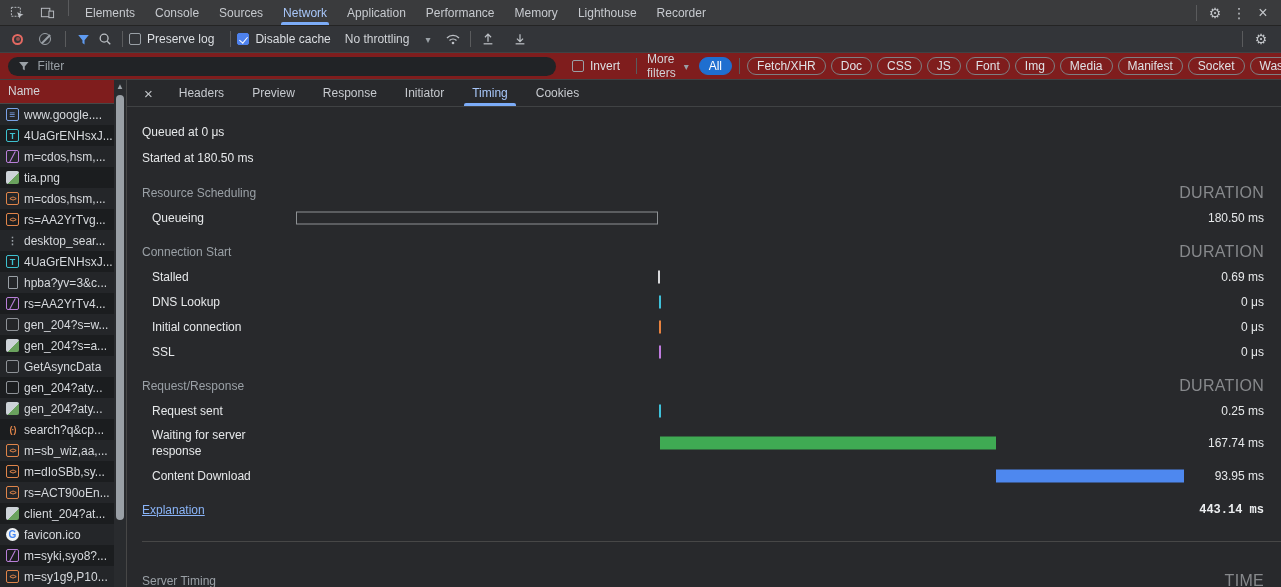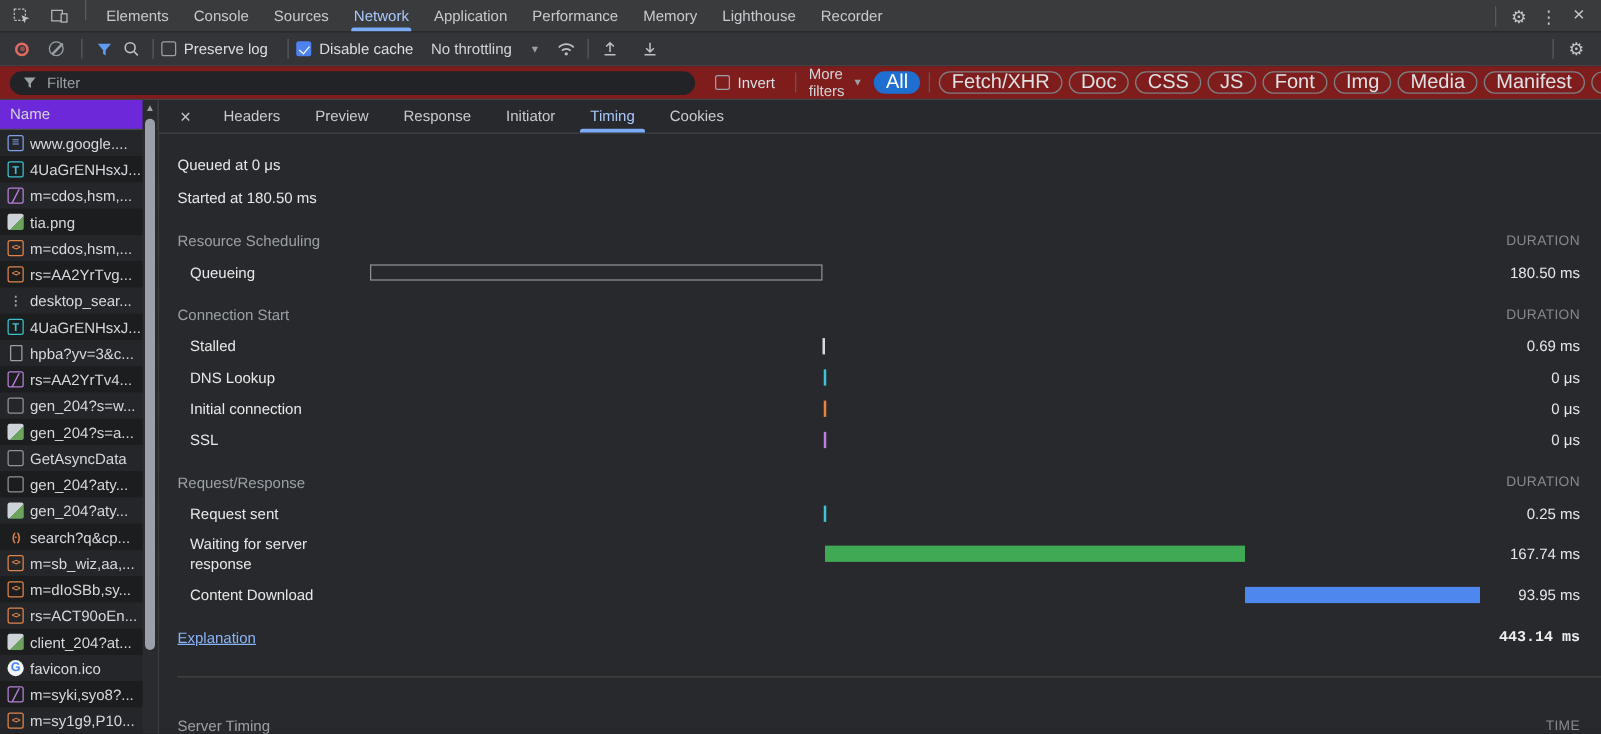--- a/index.html
+++ b/index.html
@@ -57,32 +57,32 @@
     height:19px; width:548px; padding:0 10px; flex:0 0 auto;
   }
   .filter-pill input {
     background:transparent; border:none; outline:none; color:#dfe1e5; width:100%;
     font-family:"Liberation Sans", sans-serif; font-size:12px;
   }
   .filter-pill input::placeholder { color:#9aa0a6; }
   .badges { display:flex; align-items:center; gap:5px; margin-left:6px; }
   .badge {
     border:1px solid #7d8083; border-radius:10px; height:18px; padding:0 9px;
-    display:inline-flex; align-items:center; color:#dfe1e5; cursor:pointer; font-size:16px;
+    display:inline-flex; align-items:center; color:#dfe1e5; cursor:pointer; font-size:12px;
   }
   .badge.active { background:#1f6fd0; border-color:#1f6fd0; color:#fff; }
 
   
   .content { display:flex; height:507px; }
 
   
   .sidebar { width:127px; flex:0 0 auto; border-right:1px solid #474747; position:relative; background:#202124; overflow:hidden; }
   .name-header {
     height:24px; line-height:23px; padding-left:8px; color:#d2d5d9;
-    background:#6d28d9; border-bottom:1px solid #474747;
+    background:#7f1d1d; border-bottom:1px solid #474747;
   }
   .req-row { height:21px; display:flex; align-items:center; gap:5px; padding:0 14px 0 6px; white-space:nowrap; overflow:hidden; cursor:pointer; color:#d6d9dd; }
   .req-row:nth-child(odd) { background:#242629; }
   .req-row:nth-child(even) { background:#1b1d1f; }
   .ric { width:13px; height:13px; border-radius:2px; display:inline-flex; align-items:center; justify-content:center; font-size:9px; font-weight:bold; flex:0 0 auto; }
   .ic-doc { border:1px solid #7ba2e6; color:#7ba2e6; font-size:10px; }
   .ic-font { border:1px solid #3ec1cf; color:#3ec1cf; }
   .ic-css { border:1px solid #b87fd8; color:#b87fd8; }
   .ic-js { border:1px solid #e0854a; color:#e0854a; font-size:7px; letter-spacing:-1px; }
   .ic-img { background:linear-gradient(135deg,#cdd3d8 55%,#6aa25e 55%); }
@@ -101,21 +101,21 @@
   .close-x { display:flex; align-items:center; padding:0 12px 0 17px; color:#c2c5c9; font-size:15px; cursor:pointer; }
   .dtab { display:flex; align-items:center; padding:0 10px; margin:0 4px; color:#c7cacf; cursor:pointer; position:relative; }
   .dtab.active { color:#a8c7fa; }
   .dtab.active::after { content:""; position:absolute; left:2px; right:2px; bottom:0; height:3px; background:#7cacf8; border-radius:2px 2px 0 0; }
 
   
   .timing { flex:1; padding-top:12px; overflow:hidden; }
   .t-line { height:26px; line-height:26px; padding-left:15px; color:#e6e8ea; }
   .sec-head { display:flex; align-items:center; height:25px; margin-top:9px; }
   .sec-title { padding-left:15px; color:#9aa0a6; }
-  .sec-col { margin-left:auto; padding-right:17px; color:#87898c; font-size:11px; letter-spacing:.3px; }
+  .sec-col { margin-left:auto; padding-right:17px; color:#87898c; font-size:16px; letter-spacing:.3px; }
   .t-row { display:flex; align-items:center; min-height:25px; }
   .t-label { width:169px; flex:0 0 auto; padding:4px 0 4px 25px; line-height:16px; color:#e6e8ea; }
   .t-track { width:888px; flex:0 0 auto; position:relative; align-self:stretch; min-height:25px; }
   .t-bar { position:absolute; top:50%; transform:translateY(-50%); height:13px; }
   .t-bar.outline { background:transparent; border:1px solid #8e9194; }
   .t-value { flex:1; text-align:right; padding-right:17px; color:#e6e8ea; }
   .explain-row { display:flex; align-items:center; height:26px; margin-top:9px; }
   .explain-link { margin-left:15px; color:#8ab4f8; text-decoration:underline; cursor:pointer; }
   .total-value { flex:1; text-align:right; padding-right:17px; color:#eceef0; font-weight:bold;font-family:Liberation Mono, monospace; }
   .t-hr { height:1px; background:#474747; margin:18px 0 0 15px; }

